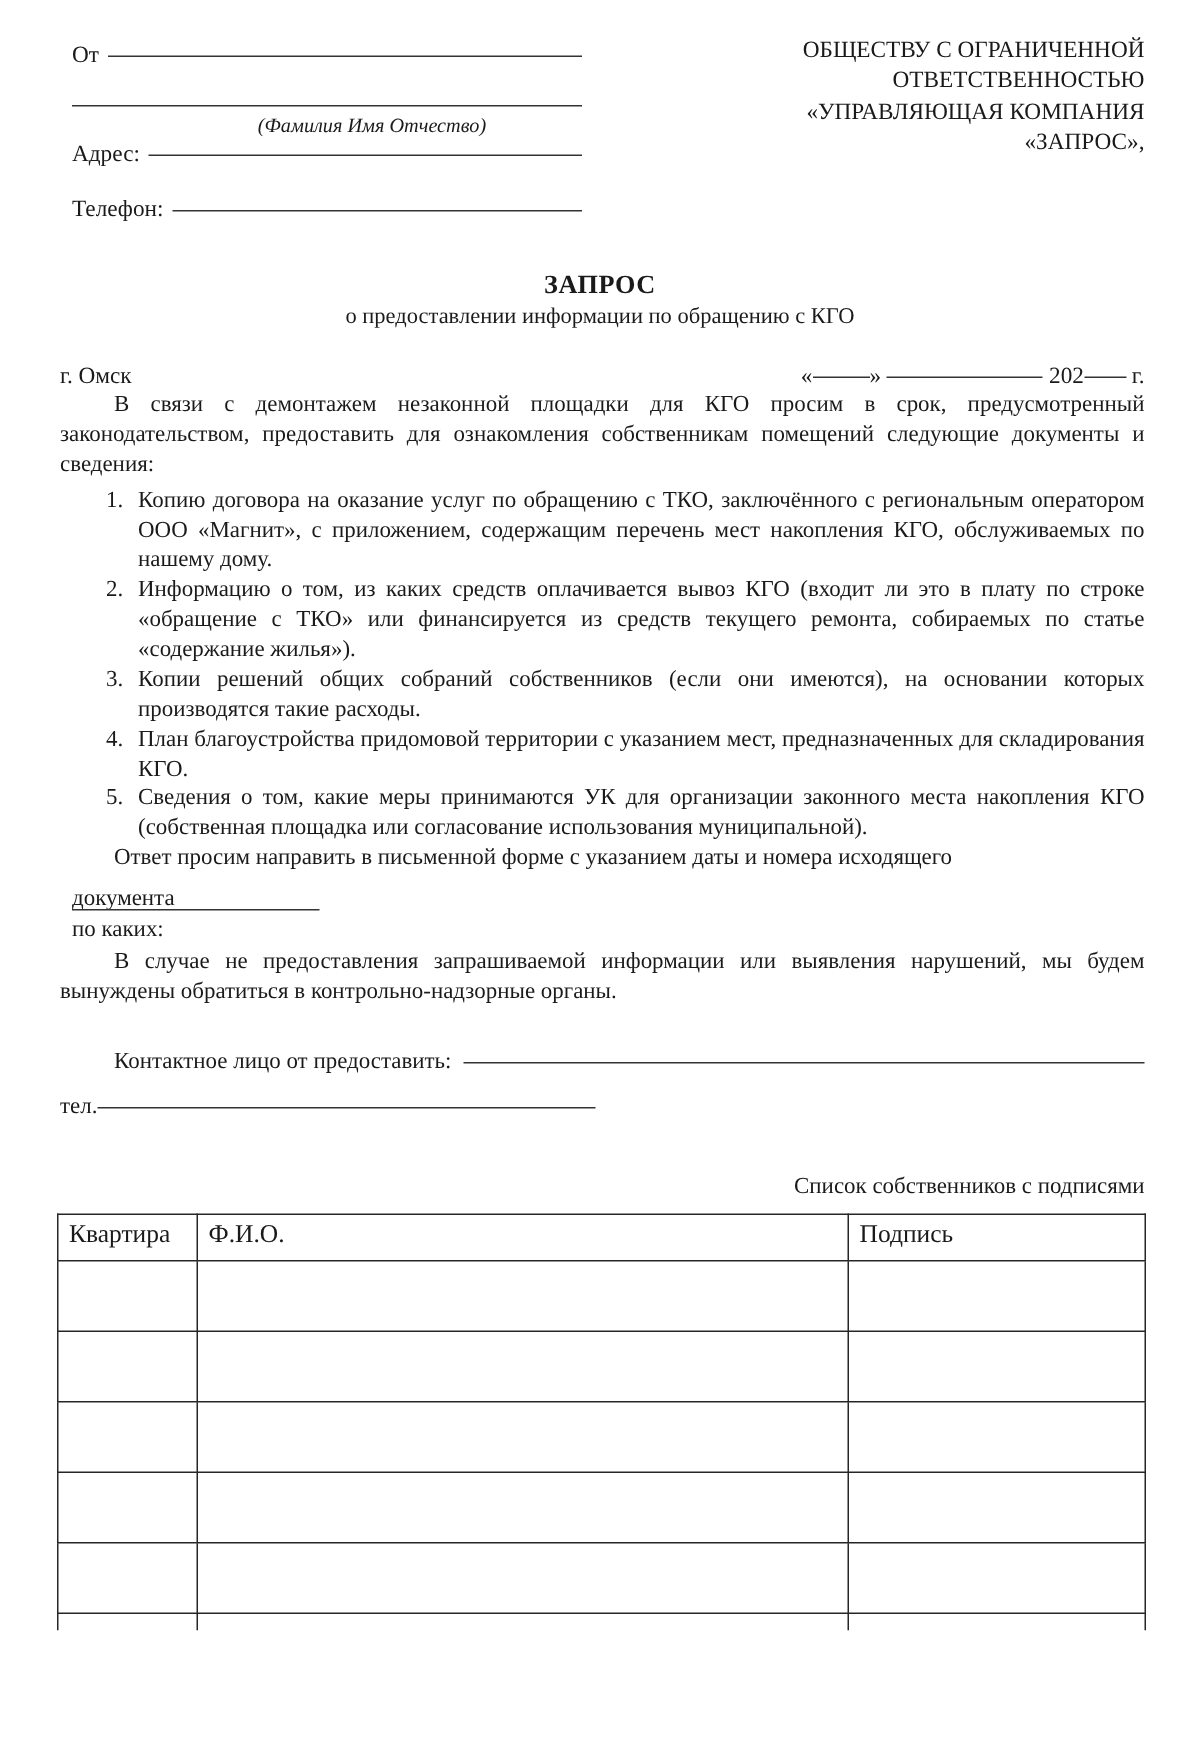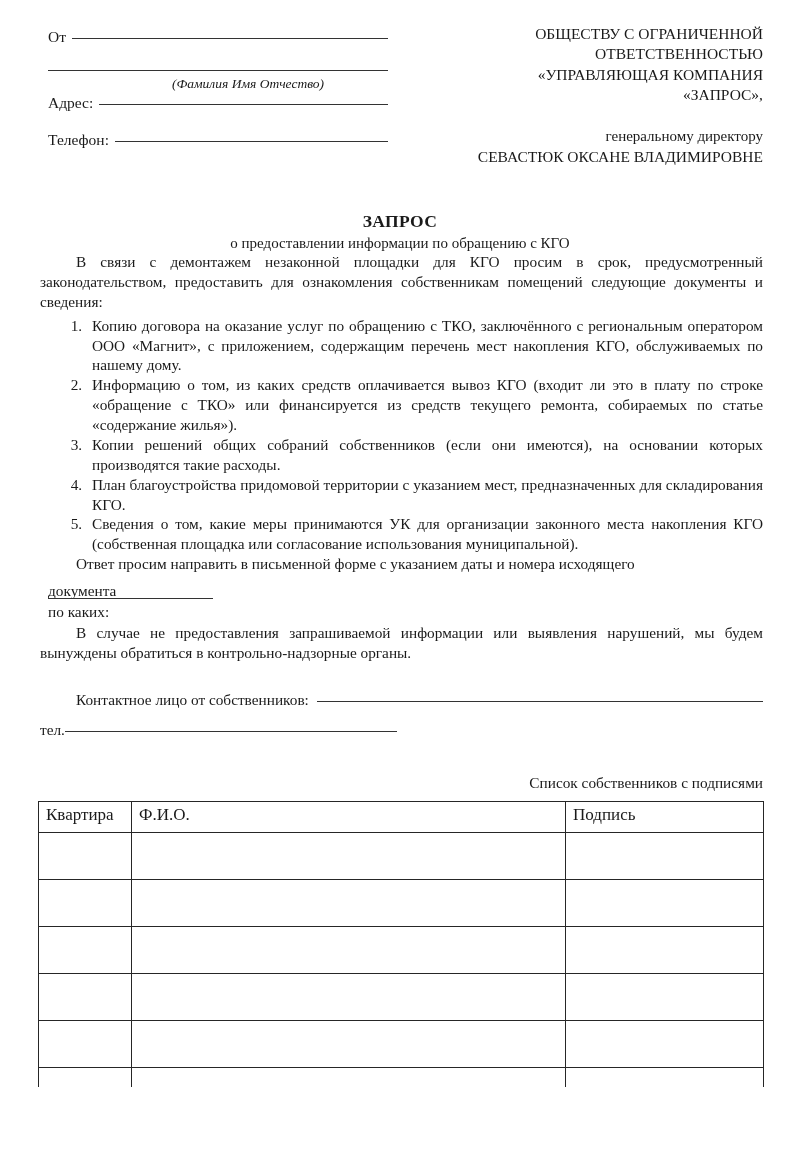--- a/index.html
+++ b/index.html
@@ -71,21 +71,21 @@
     line-height: 1.32;
   }
   .org-line { white-space: nowrap; }
   .dir-block { margin-top: 21px; }
   .dir-role { font-size: 15px; }
   .dir-name { white-space: nowrap; }
 
   
   .title-block {
     text-align: center;
-    margin-top: 44px;
+    margin-top: 30px;
   }
   .doc-title {
     font-weight: bold;
     font-size: 17.5px;
     letter-spacing: 0.4px;
   }
   .doc-subtitle {
     font-size: 15px;
     margin-top: 3px;
   }
@@ -265,32 +265,34 @@
         <span class="hl-label">Телефон:</span>
         <span class="rule"></span>
       </div>
     </div>
 
     <div class="header-right">
       <div class="org-line">ОБЩЕСТВУ С ОГРАНИЧЕННОЙ</div>
       <div class="org-line">ОТВЕТСТВЕННОСТЬЮ</div>
       <div class="org-line">«УПРАВЛЯЮЩАЯ КОМПАНИЯ</div>
       <div class="org-line">«ЗАПРОС»,</div>
-      <div class="dir-block">
-        <div class="dir-role">генеральному директору</div>
-        <div class="dir-name">СЕВАСТЮК ОКСАНЕ ВЛАДИМИРОВНЕ</div>
-      </div>
     </div>
   </div>
 
   <div class="title-block">
     <div class="doc-title">ЗАПРОС</div>
     <div class="doc-subtitle">о предоставлении информации по обращению с КГО</div>
   </div>
 
+  <div class="city-date">
+    <span class="city">г. Омск</span>
+    <span class="date-line">
+      <span>«</span><span class="blank-sm"></span><span>»</span><span class="blank-md"></span><span>202</span><span class="blank-xs"></span>&nbsp;<span>г.</span>
+    </span>
+  </div>
 
   <div class="body-text">
 
     <p class="para para-intro">В связи с демонтажем незаконной площадки для КГО просим в срок, предусмотренный законодательством, предоставить для ознакомления собственникам помещений следующие документы и сведения:</p>
 
     <ol class="doc-list">
       <li>Копию договора на оказание услуг по обращению с ТКО, заключённого с региональным оператором ООО «Магнит», с приложением, содержащим перечень мест накопления КГО, обслуживаемых по нашему дому.</li>
       <li>Информацию о том, из каких средств оплачивается вывоз КГО (входит ли это в плату по строке «обращение с ТКО» или финансируется из средств текущего ремонта, собираемых по статье «содержание жилья»).</li>
       <li>Копии решений общих собраний собственников (если они имеются), на основании которых производятся такие расходы.</li>
       <li>План благоустройства придомовой территории с указанием мест, предназначенных для складирования КГО.</li>
@@ -302,21 +304,21 @@
     <div class="doc-addr-row">
       <span class="lbl">документа</span>
       <span class="blank-doc"></span>
       <span class="lbl">по каких:</span>
       <span class="blank-grow"></span>
     </div>
 
     <p class="para para-warn">В случае не предоставления запрашиваемой информации или выявления нарушений, мы будем вынуждены обратиться в контрольно-надзорные органы.</p>
 
     <div class="contact-row">
-      <span class="lbl">Контактное лицо от собственников:</span>
+      <span class="lbl">Контактное лицо от предоставить:</span>
       <span class="blank-grow"></span>
     </div>
 
     <div class="tel-row">
       <span class="lbl">тел.</span>
       <span class="blank-tel"></span>
     </div>
   </div>
 
   <div class="table-caption">Список собственников с подписями</div>

